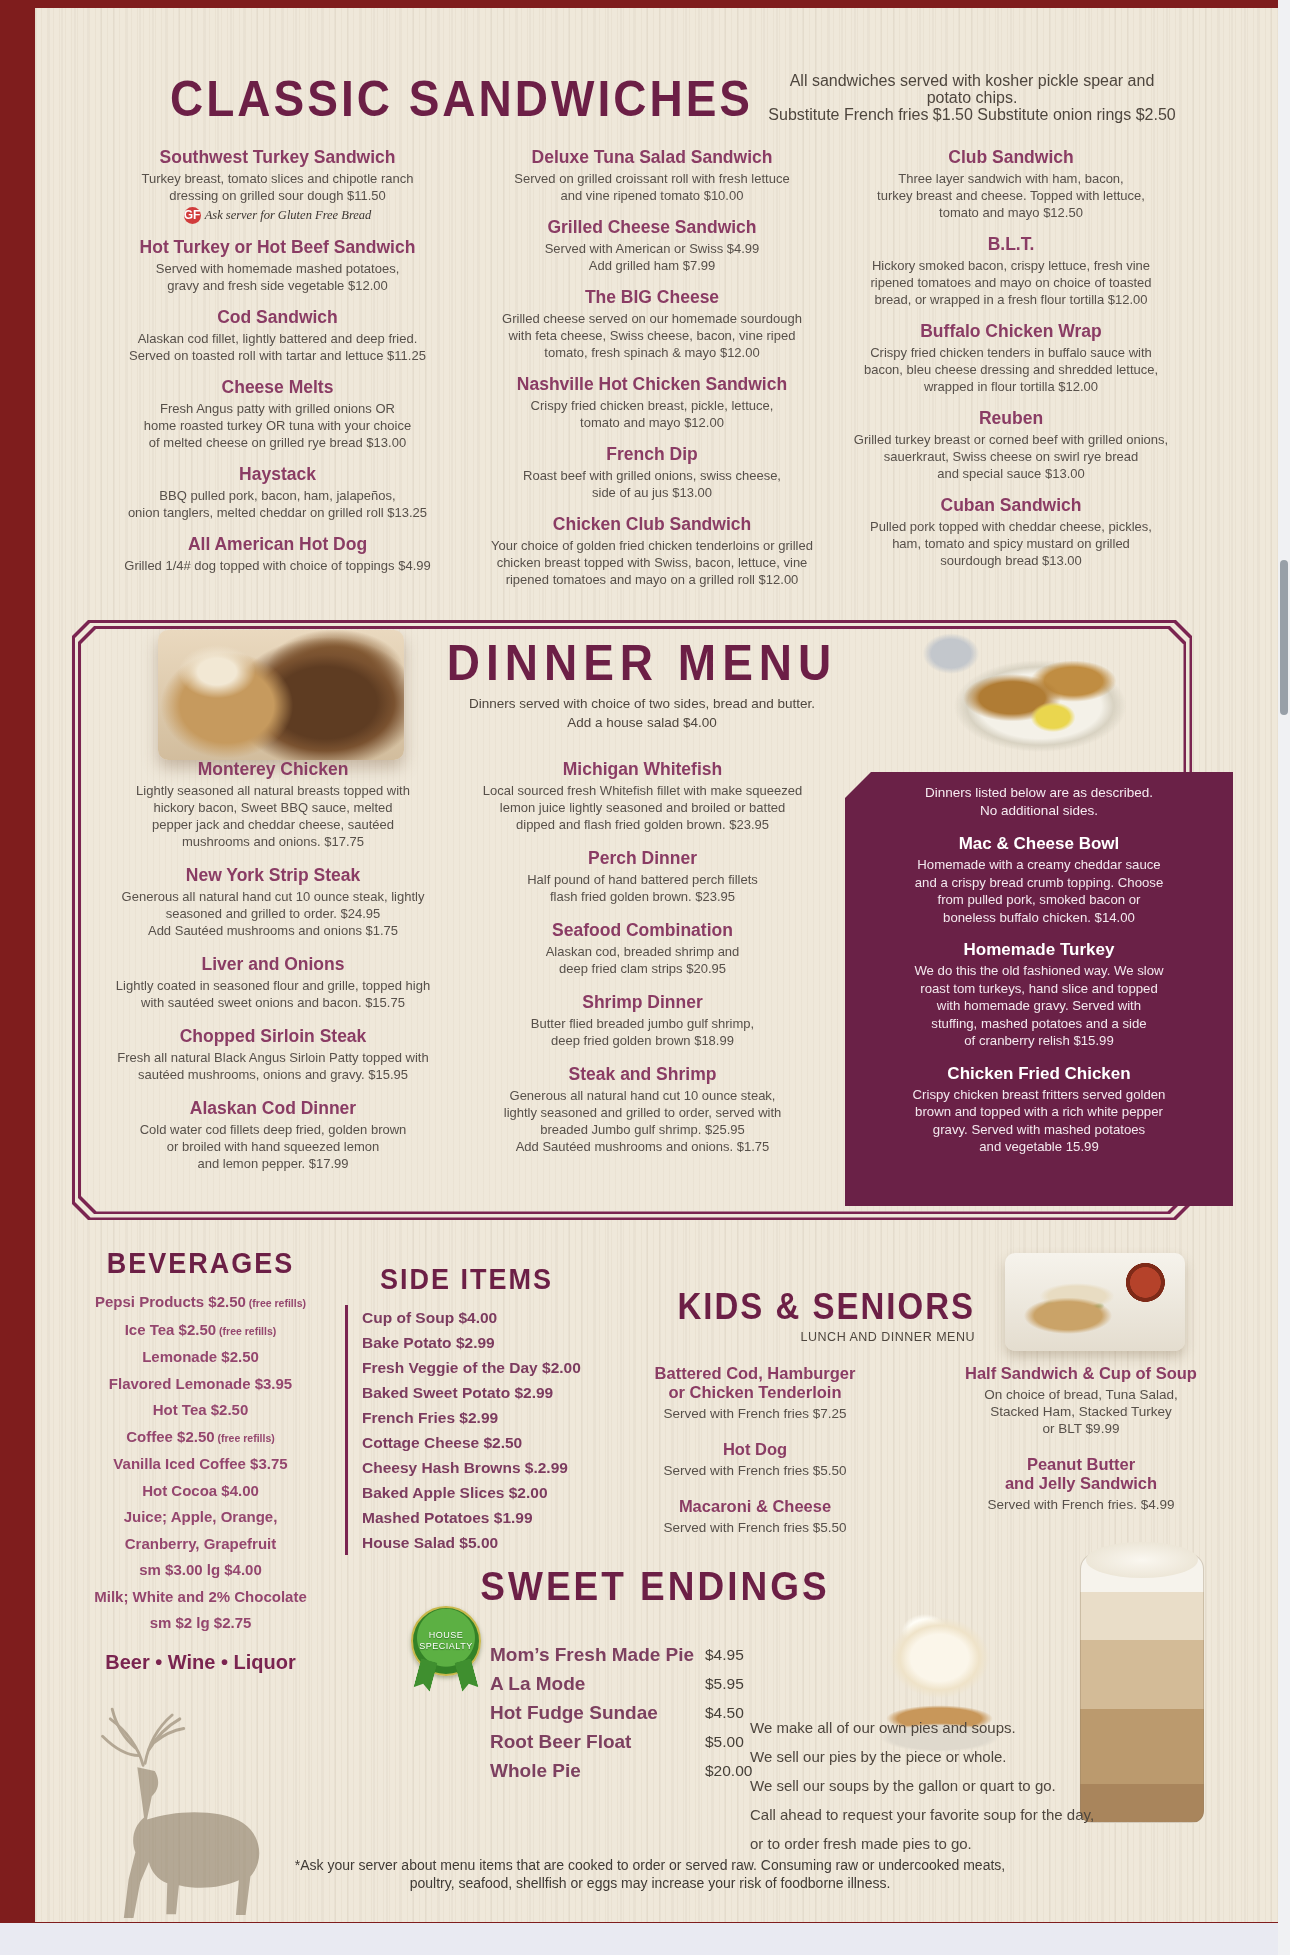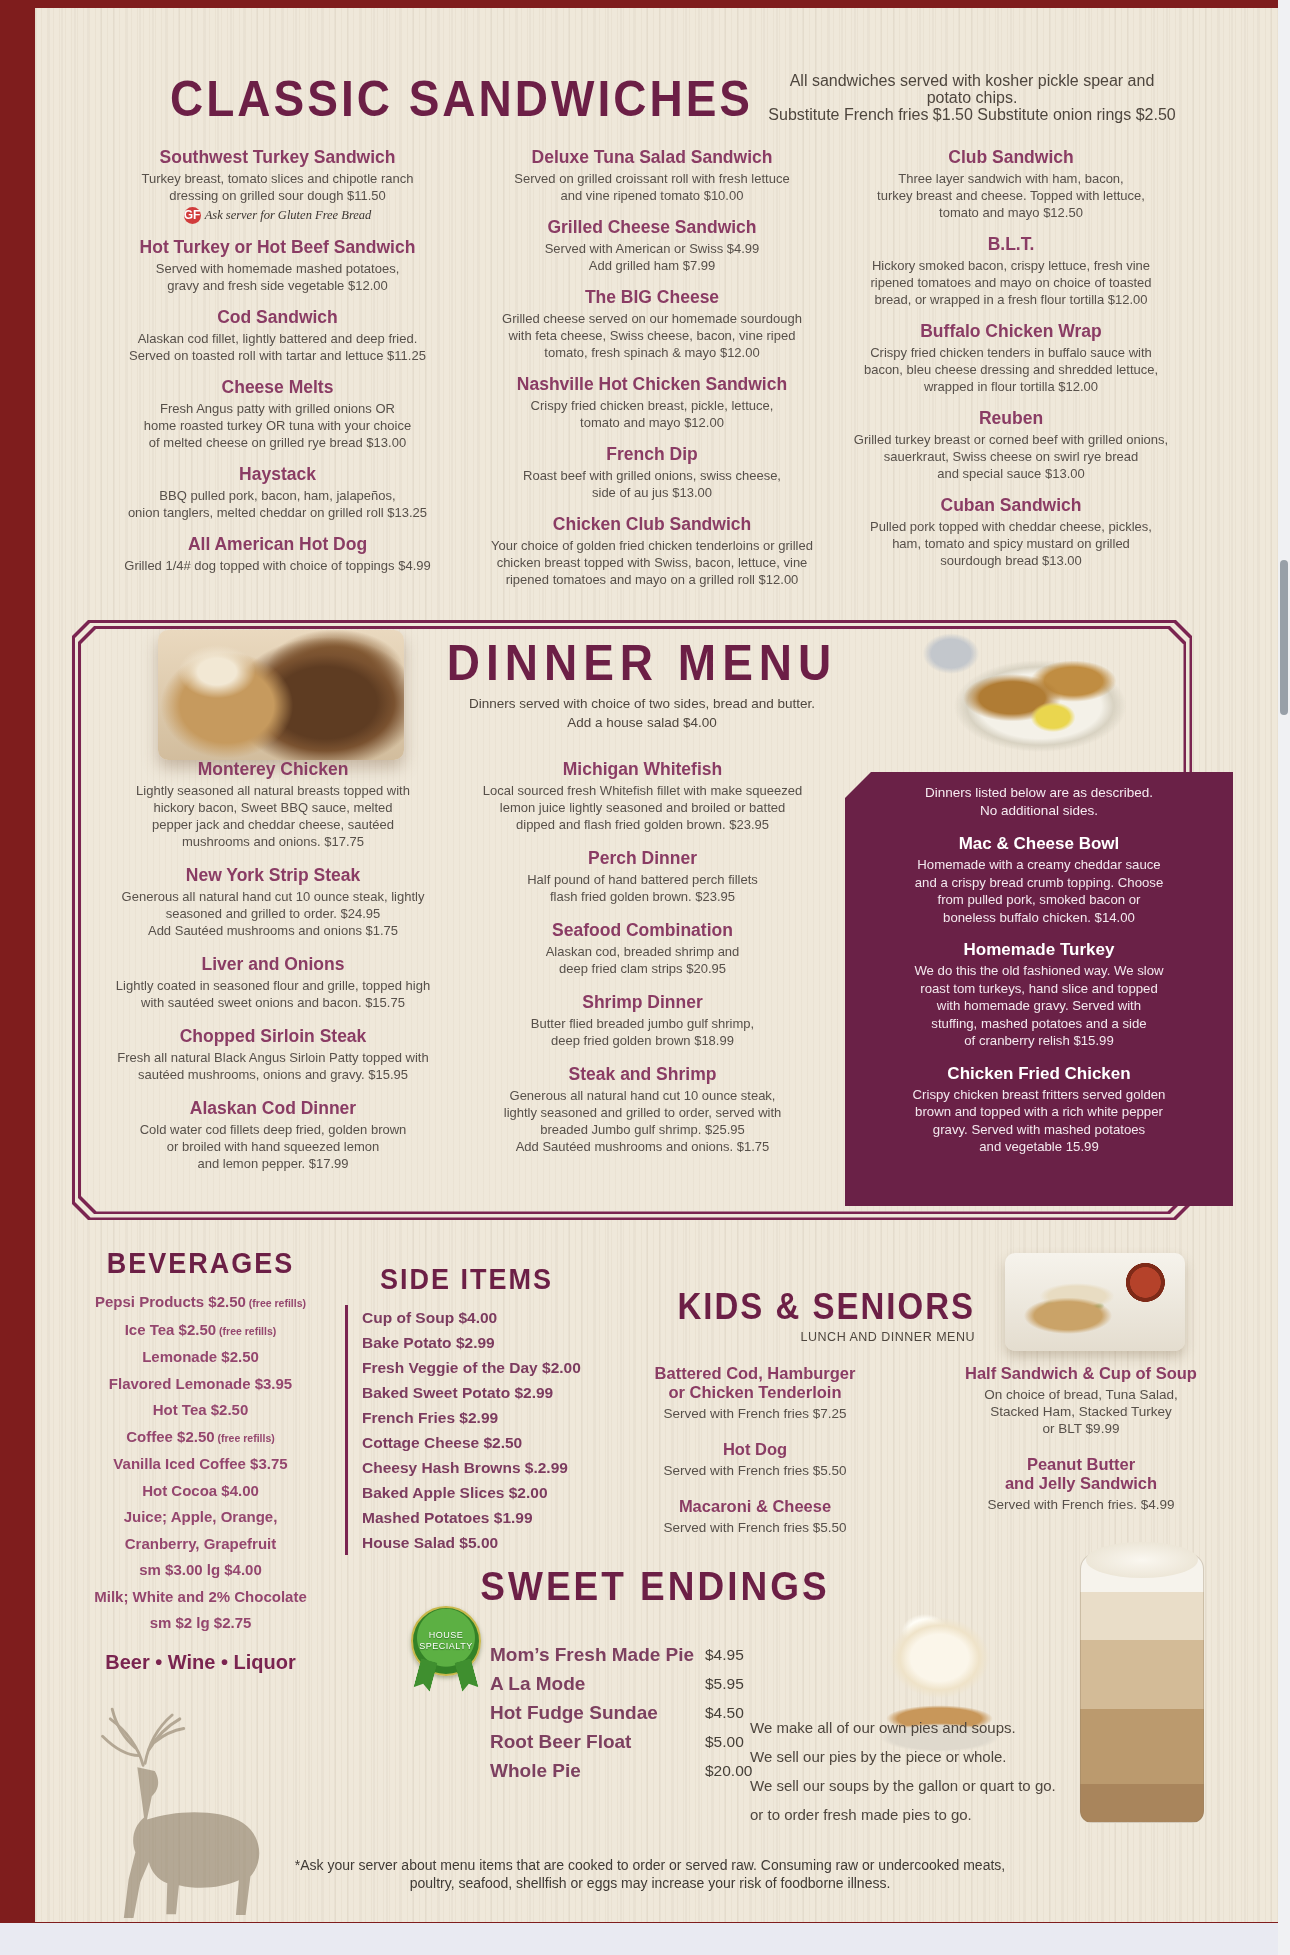--- a/index.html
+++ b/index.html
@@ -452,20 +452,21 @@
           <div class="pr-name">Whole Pie</div>
           <div class="pr-price">$20.00</div>
         </div>
       </div>
     <div class="abs photo photo-pie"></div>
     <div class="abs photo photo-float"></div>
     <div class="abs sweet-para">
         <div class="line">We make all of our own pies and soups.</div>
         <div class="line">We sell our pies by the piece or whole.</div>
         <div class="line">We sell our soups by the gallon or quart to go.</div>
+        <div class="line">Call ahead to request your favorite soup for the day,</div>
         <div class="line">or to order fresh made pies to go.</div>
       </div>
 
     <div class="abs disclaimer">
       <div>*Ask your server about menu items that are cooked to order or served raw.  Consuming raw or undercooked meats,</div>
       <div>poultry, seafood, shellfish or eggs may increase your risk of foodborne illness.</div>
     </div>
 
     <svg class="abs elk" viewBox="0 0 320 240">
       <g fill="none" stroke="#7b6a52" stroke-width="3" stroke-linecap="round">

